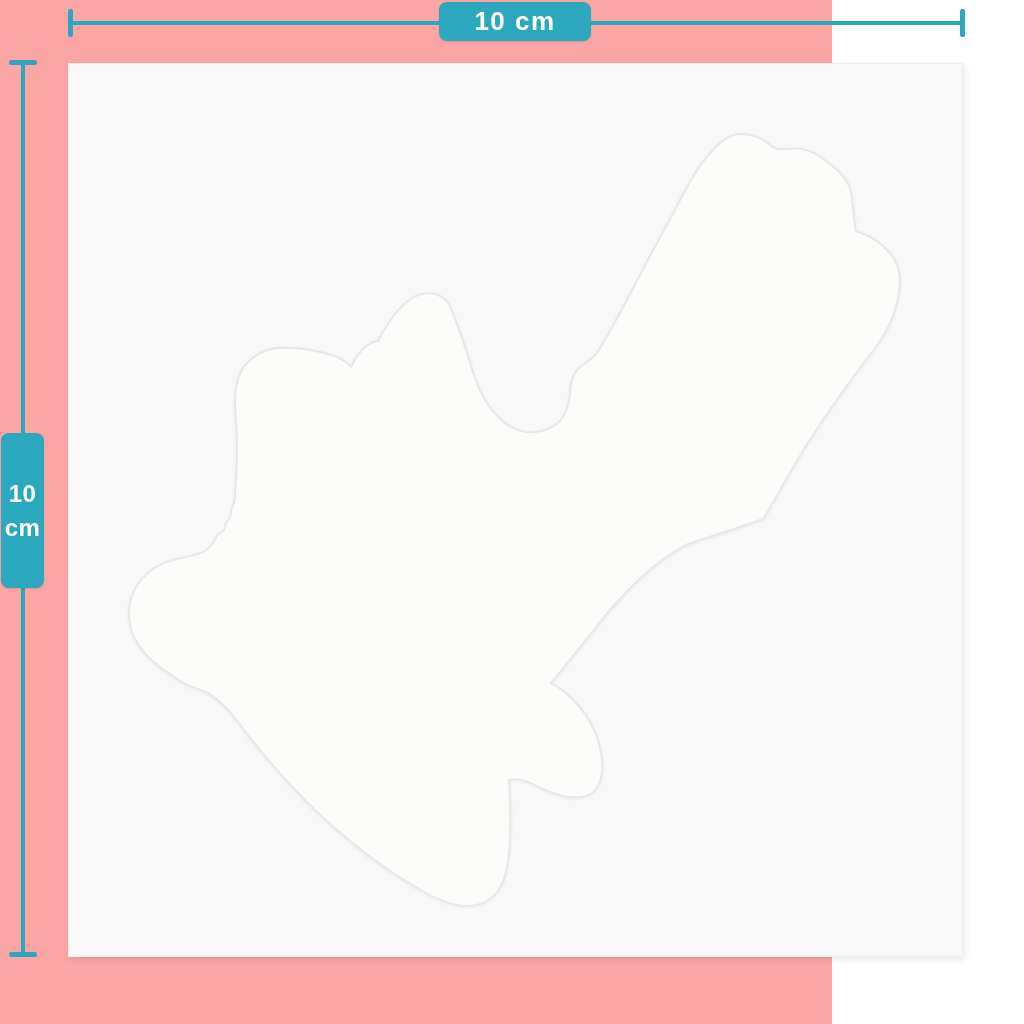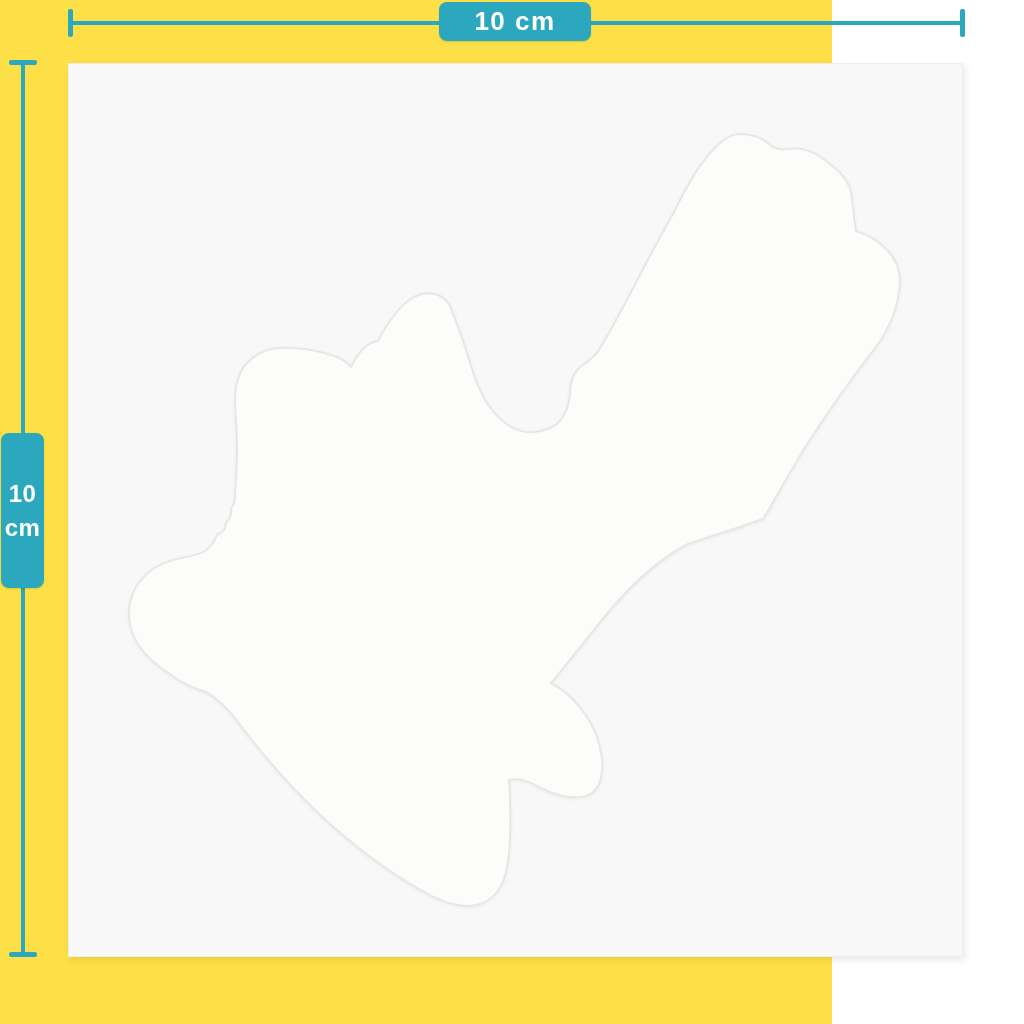--- a/index.html
+++ b/index.html
@@ -8,21 +8,21 @@
     width: 1024px;
     height: 1024px;
     background: #ffffff;
     font-family: "Liberation Sans", sans-serif;
     overflow: hidden;
   }
   .stage {
     position: relative;
     width: 832px;
     height: 1024px;
-    background: #fde047;
+    background: #fca5a5;
   }
 
   
   .sheet {
     position: absolute;
     left: 68px;
     top: 63px;
     width: 895px;
     height: 894px;
     background: var(--sheet-bg, #f7f8f7);

